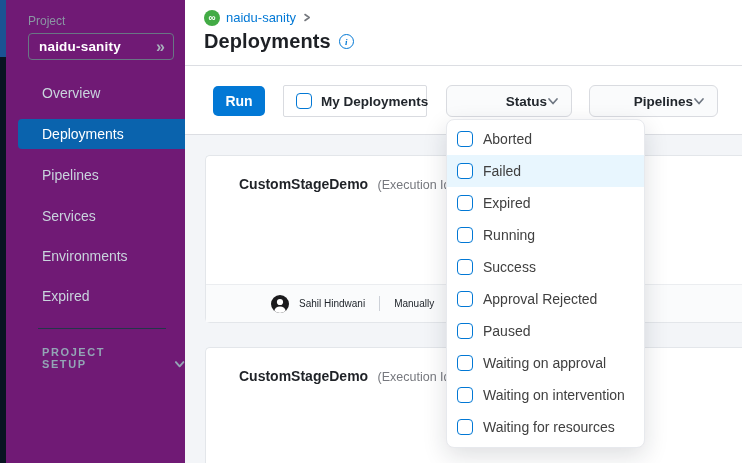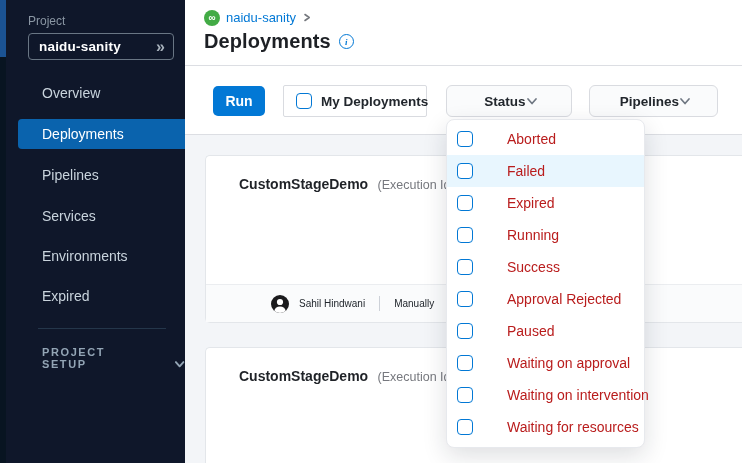--- a/index.html
+++ b/index.html
@@ -4,21 +4,21 @@
 <style>
   html,body{margin:0;padding:0;}
   body{width:742px;height:463px;overflow:hidden;font-family:"Liberation Sans",sans-serif;background:#fff;}
   .app{position:relative;width:742px;height:463px;overflow:hidden;}
 
   
   .rail{position:absolute;left:0;top:0;width:6px;height:463px;background:#081421;}
   .rail-accent{position:absolute;left:0;top:0;width:6px;height:57px;background:#1b5393;}
 
   
-  .sidebar{position:absolute;left:6px;top:0;width:179px;height:463px;background:#0f172a;color:#c9d4dd;}
+  .sidebar{position:absolute;left:6px;top:0;width:179px;height:463px;background:#701a75;color:#c9d4dd;}
   .proj-label{position:absolute;left:22px;top:14px;font-size:12px;color:#8a96a3;}
   .proj-box{position:absolute;left:22px;top:33px;width:146px;height:27px;border:1px solid #697684;border-radius:4px;display:flex;align-items:center;box-sizing:border-box;padding:0 8px 0 10px;cursor:pointer;background:transparent;}
   .proj-name{flex:1;color:#ffffff;font-size:13.5px;font-weight:700;letter-spacing:.2px;white-space:nowrap;overflow:hidden;}
   .proj-expand{color:#a8b2bc;font-size:16px;line-height:1;font-weight:700;}
   .nav-item{position:absolute;left:36px;height:30px;line-height:30px;font-size:14px;color:#c9d4dd;cursor:pointer;white-space:nowrap;}
   .nav-sel{position:absolute;left:12px;right:0;height:30px;background:#0a63ad;border-radius:4px 0 0 4px;}
   .nav-sel .nav-sel-label{position:absolute;left:24px;height:30px;line-height:30px;font-size:14px;color:#ffffff;font-weight:500;white-space:nowrap;}
   .side-divider{position:absolute;left:32px;top:328px;width:128px;height:1px;background:#24364a;}
   .section-row{position:absolute;left:36px;top:344px;height:26px;display:flex;align-items:flex-end;gap:26px;cursor:pointer;}
   .section-label{font-size:11px;letter-spacing:1.6px;font-weight:700;color:#93a5b5;}
@@ -31,21 +31,21 @@
   .mod-icon{width:16px;height:16px;border-radius:50%;background:#42ab45;color:#fff;font-size:10px;font-weight:700;display:flex;align-items:center;justify-content:center;line-height:1;}
   .crumb-link{color:#0278d5;font-size:13px;text-decoration:none;cursor:pointer;}
   .title-row{position:absolute;left:19px;top:30px;display:flex;align-items:center;gap:8px;}
   .page-title{margin:0;font-size:20px;font-weight:700;color:#1d2025;letter-spacing:.1px;}
   .info-icon{width:13px;height:13px;border:1.5px solid #0278d5;border-radius:50%;color:#0278d5;font-size:9px;font-weight:700;display:flex;align-items:center;justify-content:center;font-family:"Liberation Serif",serif;font-style:italic;cursor:pointer;}
 
   .btn-run{position:absolute;left:28px;top:86px;width:52px;height:30px;background:#0278d5;border:none;border-radius:5px;color:#fff;font-size:14px;font-weight:700;font-family:inherit;cursor:pointer;}
   .chip{position:absolute;display:flex;align-items:center;box-sizing:border-box;background:#fff;border:1px solid #d9dbe0;border-radius:2px;font-family:inherit;cursor:pointer;}
   .chip-mydep{left:98px;top:85px;width:144px;height:32px;padding:0 12px;gap:9px;}
   .chip-label{font-size:13.5px;font-weight:600;color:#22272d;white-space:nowrap;}
-  .select{position:absolute;display:flex;align-items:center;justify-content:center;box-sizing:border-box;background:#fafbfc;border:1px solid #d9dbe0;border-radius:6px;font-family:inherit;cursor:pointer;padding:0 12px 0 16px;}
+  .select{position:absolute;display:flex;align-items:center;justify-content:flex-end;box-sizing:border-box;background:#fafbfc;border:1px solid #d9dbe0;border-radius:6px;font-family:inherit;cursor:pointer;padding:0 12px 0 16px;}
   .select-status{left:261px;top:85px;width:126px;height:32px;}
   .select-pipelines{left:404px;top:85px;width:129px;height:32px;}
   .chev{flex:0 0 auto;}
 
   .cbx{width:16px;height:16px;box-sizing:border-box;border:1.5px solid #0278d5;border-radius:4px;background:#fff;flex:0 0 auto;}
 
   
   .content{position:absolute;left:0;top:134px;width:557px;height:329px;background:#f3f5f8;border-top:1px solid #dcdee3;box-sizing:border-box;overflow:hidden;}
   .card{position:absolute;left:20px;width:537px;background:#fff;border:1px solid #e3e6ea;border-radius:5px 0 0 5px;border-right:none;box-sizing:border-box;cursor:pointer;}
   .card1{top:20px;height:168px;}
@@ -53,21 +53,21 @@
   .card-title-row{padding:19px 0 0 33px;white-space:nowrap;}
   .card-title{font-size:14px;font-weight:700;color:#1f2227;}
   .card-sub{font-size:12.5px;color:#76787e;margin-left:5px;}
   .card-footer{position:absolute;left:0;right:0;bottom:0;height:38px;background:#fafbfc;border-top:1px solid #ebedf0;display:flex;align-items:center;padding-left:65px;gap:10px;box-sizing:border-box;}
   .footer-name{font-size:10px;color:#22272d;}
   .footer-pipe{width:1px;height:15px;background:#cdd1d8;margin:0 4px;}
 
   
   .menu{position:absolute;left:261px;top:119px;width:199px;box-sizing:border-box;background:#fff;border:1px solid #e7e9ed;border-radius:8px;box-shadow:0 8px 24px rgba(20,30,45,.14);padding:3px 0 4px 0;z-index:10;}
   .menu-item{height:32px;display:flex;align-items:center;gap:10px;padding-left:10px;cursor:pointer;}
-  .menu-item .mi-label{font-size:14px;color:#b91c1c;white-space:nowrap;margin-left:24px;}
+  .menu-item .mi-label{font-size:14px;color:#404040;white-space:nowrap;}
   .menu-item.highlight{background:#e8f6fe;}
 </style>
 </head>
 <body>
 
 <div class="app">
 
   <div class="rail">
     <div class="rail-accent"></div>
   </div>

